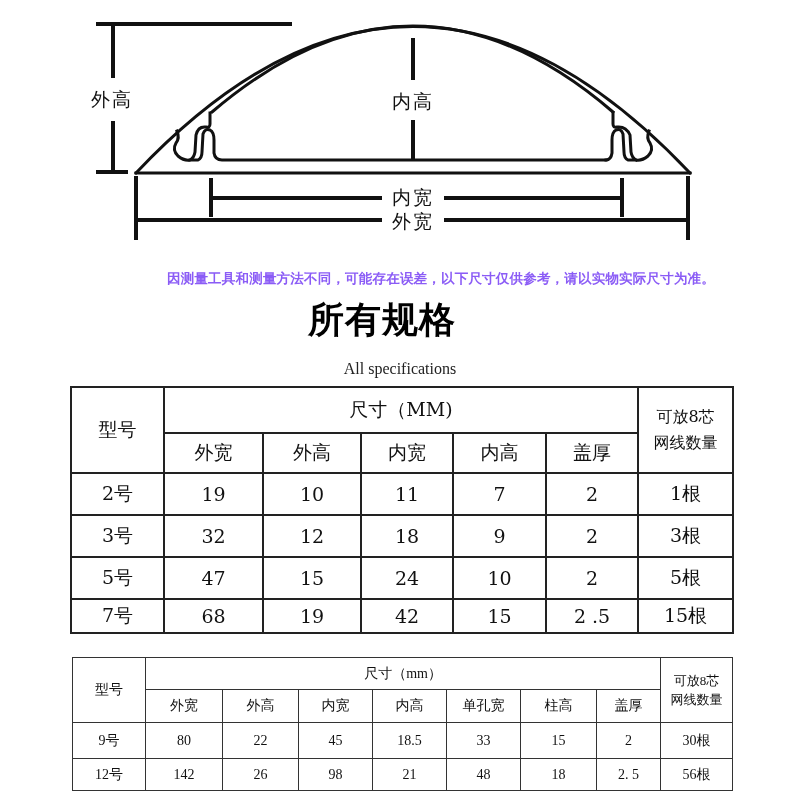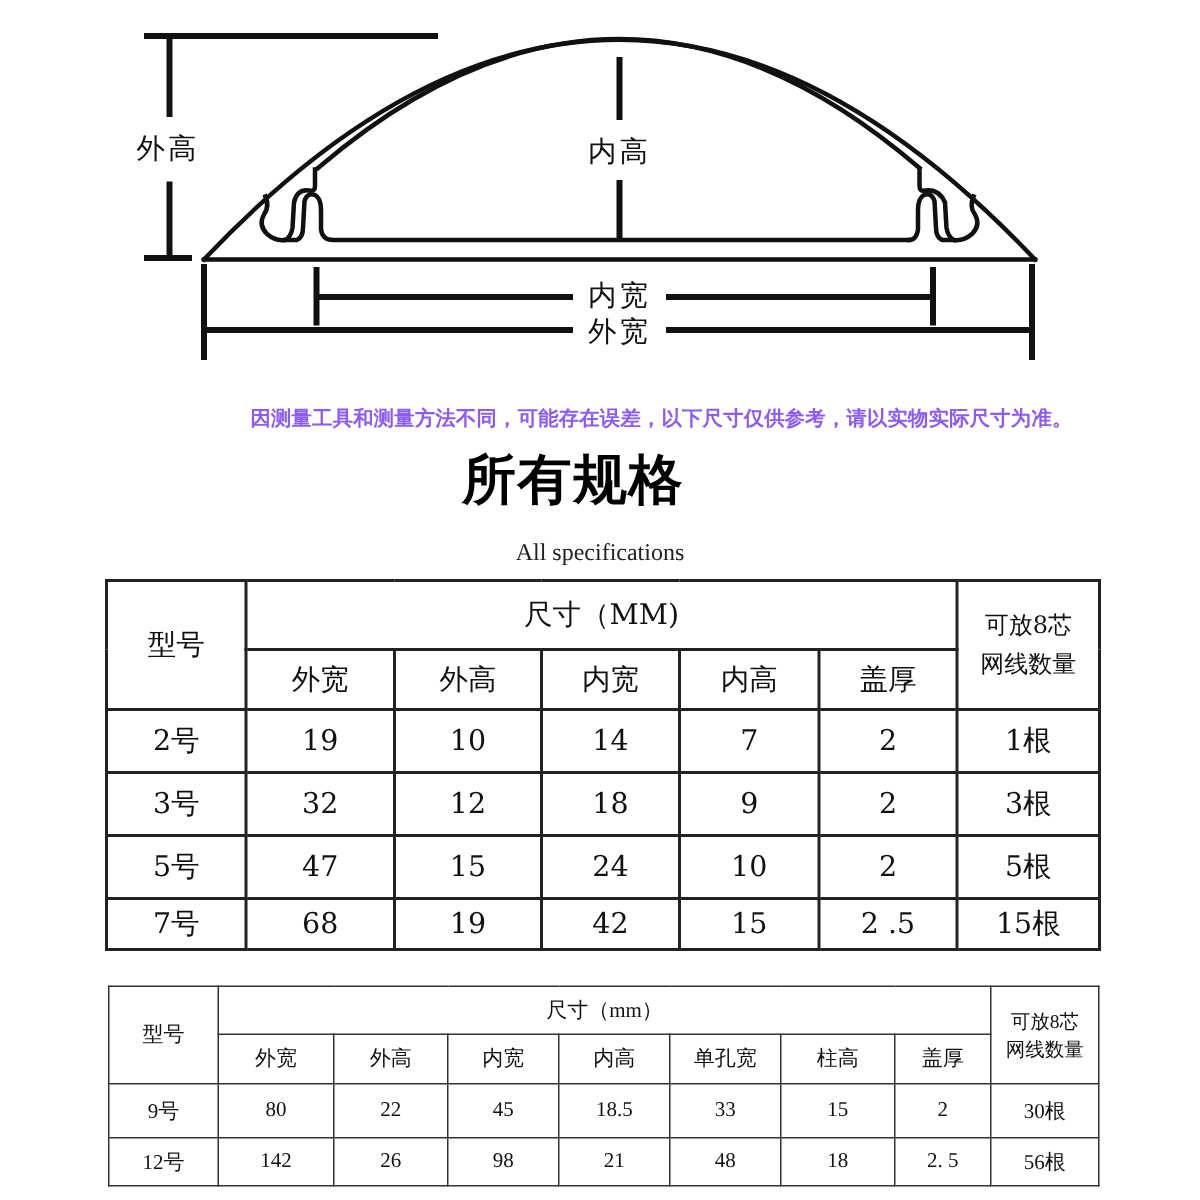--- a/index.html
+++ b/index.html
@@ -86,21 +86,21 @@
     <td>外宽</td>
     <td>外高</td>
     <td>内宽</td>
     <td>内高</td>
     <td>盖厚</td>
   </tr>
   <tr style="height:42px">
     <td>2号</td>
     <td>19</td>
     <td>10</td>
-    <td>14</td>
+    <td>11</td>
     <td>7</td>
     <td>2</td>
     <td>1根</td>
   </tr>
   <tr style="height:42px">
     <td>3号</td>
     <td>32</td>
     <td>12</td>
     <td>18</td>
     <td>9</td>

